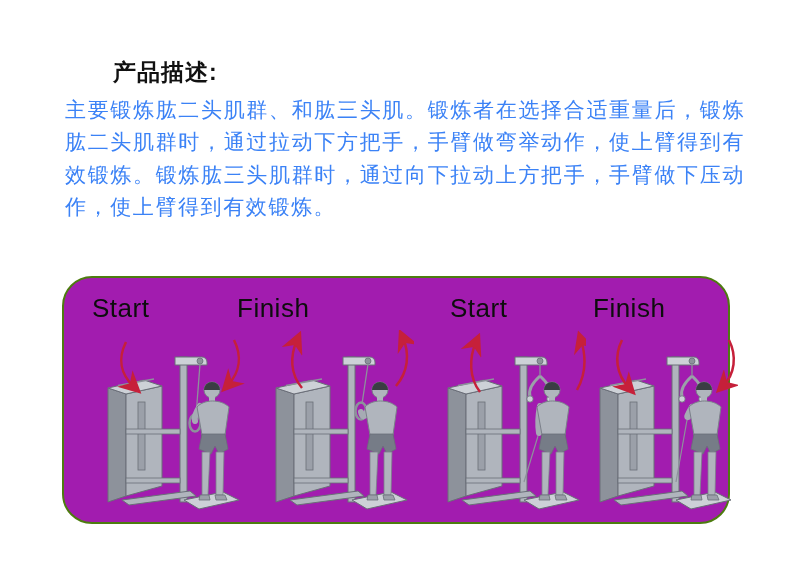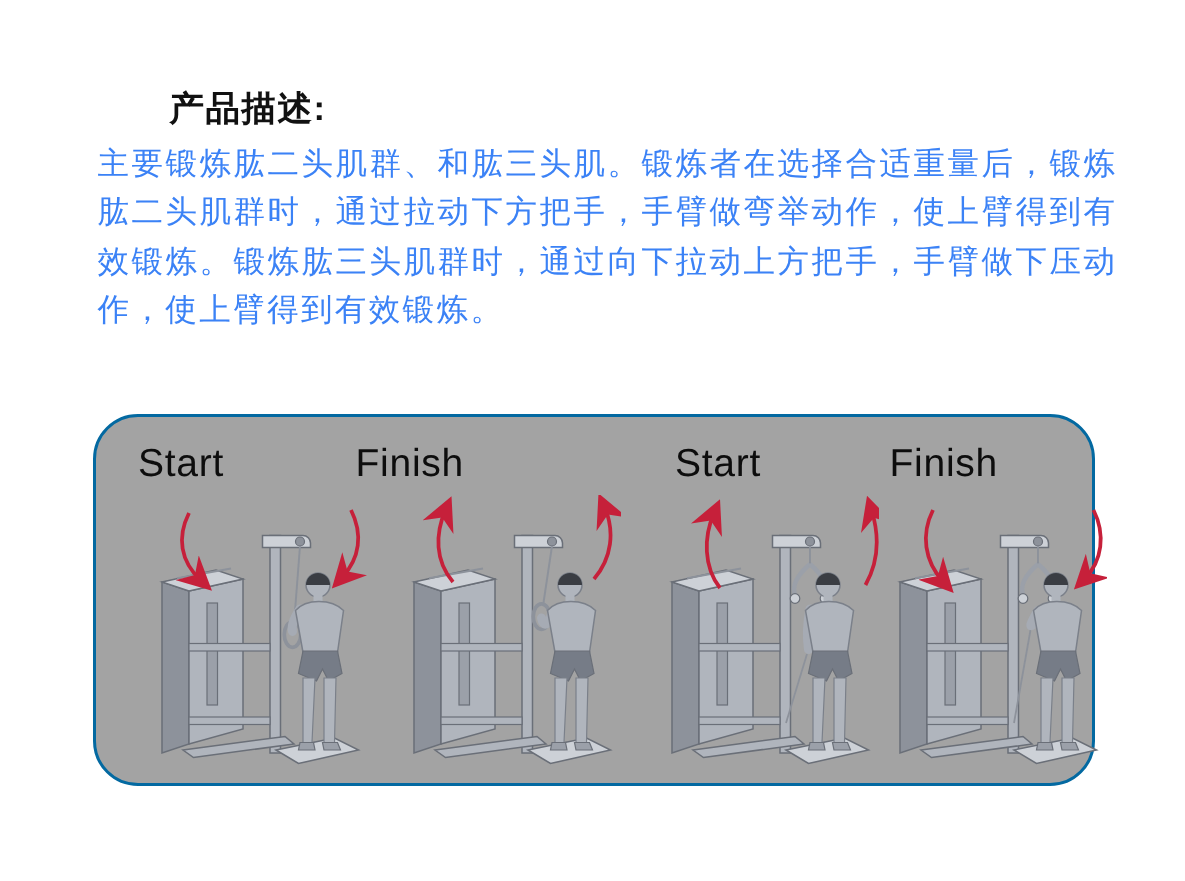--- a/index.html
+++ b/index.html
@@ -11,22 +11,22 @@
     position:absolute; left:65px; top:57px;
     font-size:23px; font-weight:bold; color:#111111; letter-spacing:1px;margin-left:48px;
   }
   .section-body {
     position:absolute; left:65px; top:94px; width:680px;
     font-size:21px; line-height:32.4px; color:#3b82f6;
     letter-spacing:1.6px; text-align:justify;
   }
   .diagram-box {
     position:absolute; left:62px; top:276px; width:668px; height:248px;
-    box-sizing:border-box; border:2px solid #0369a1; border-radius:30px;
-    background:#a3a3a3;
+    box-sizing:border-box; border:2px solid #4d7c0f; border-radius:30px;
+    background:#a21caf;
   }
   .fig-label {
     position:absolute; top:15px; font-size:26px; font-weight:500;
     color:#0d0d0d; letter-spacing:0.5px;
   }
   .fig-label.l1 { left:28px; }
   .fig-label.l2 { left:173px; }
   .fig-label.l3 { left:386px; }
   .fig-label.l4 { left:529px; }
   .fig {

